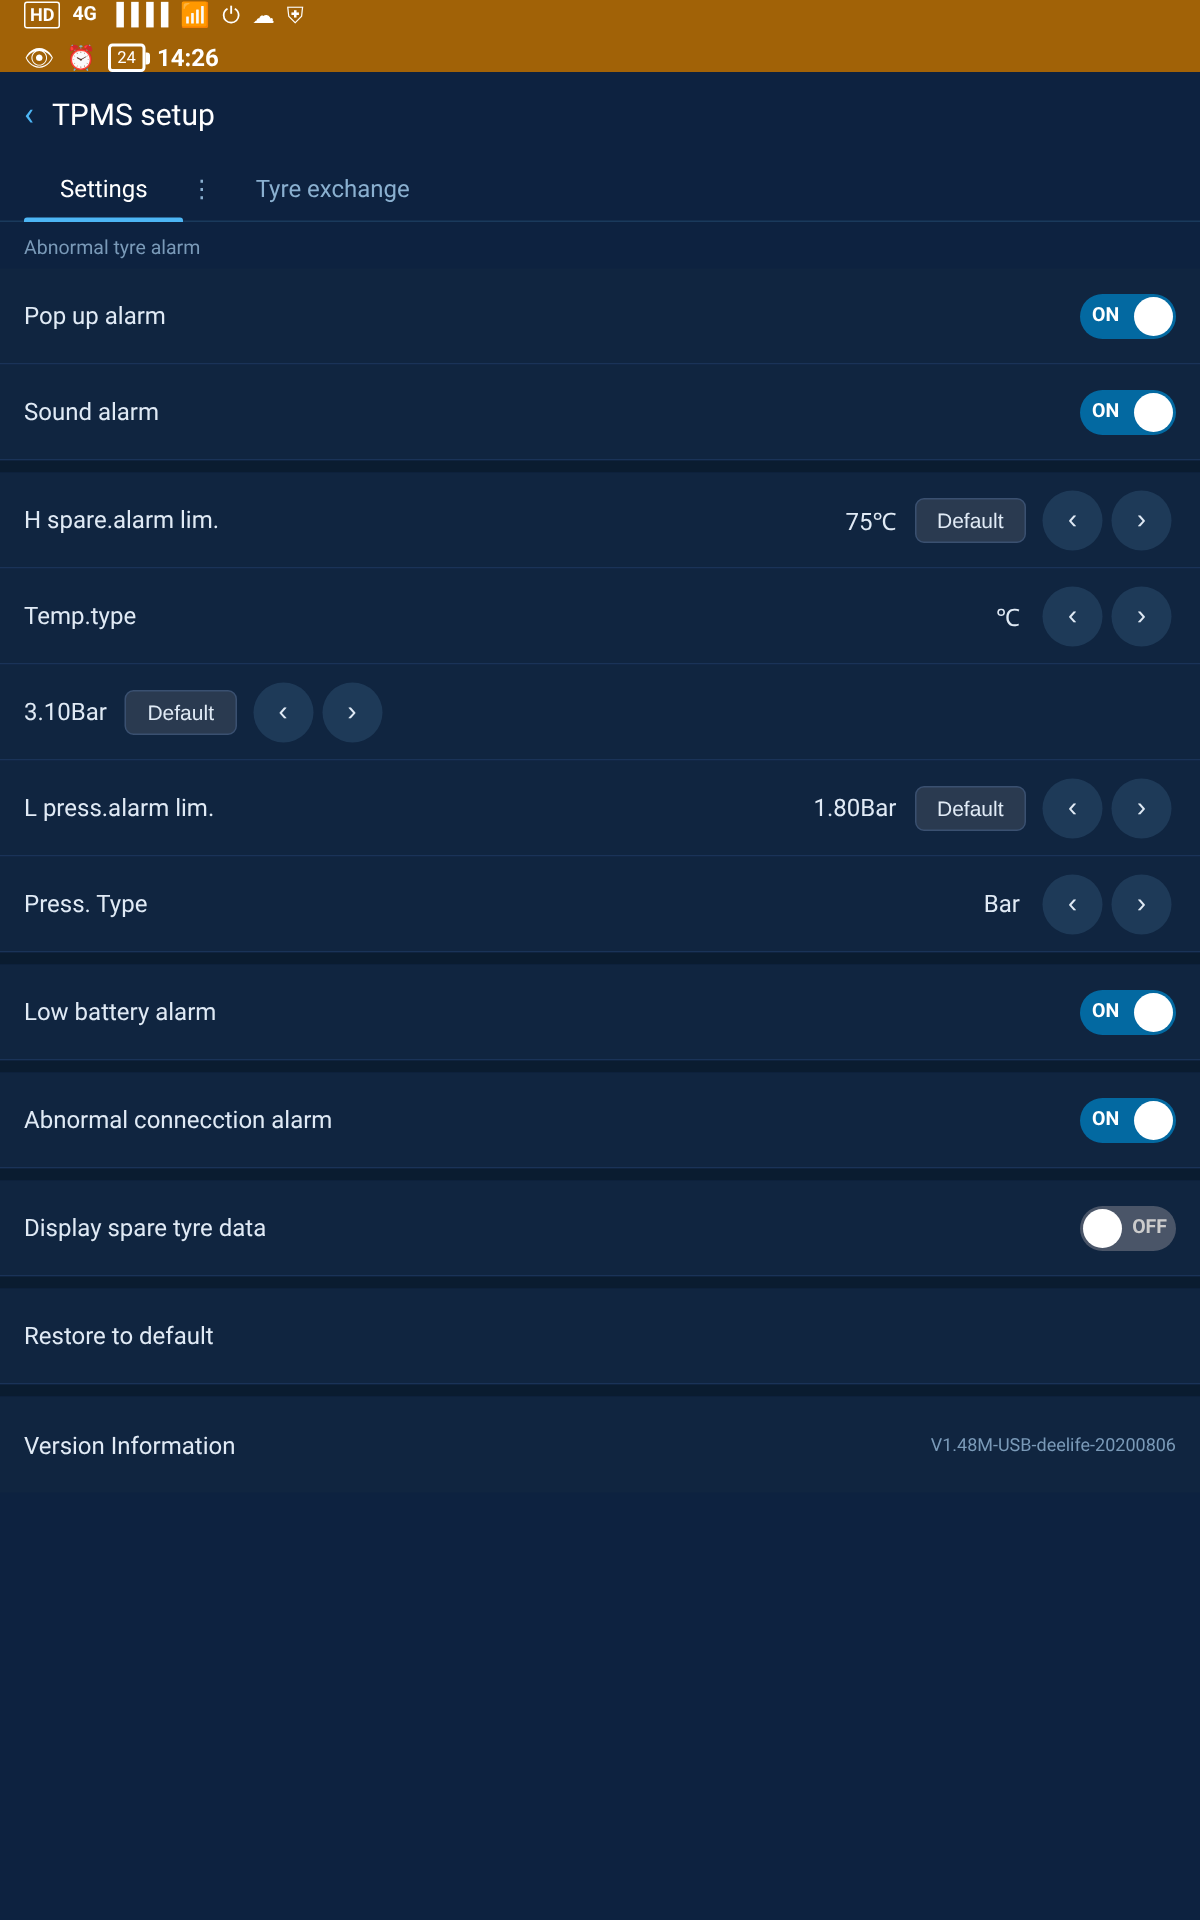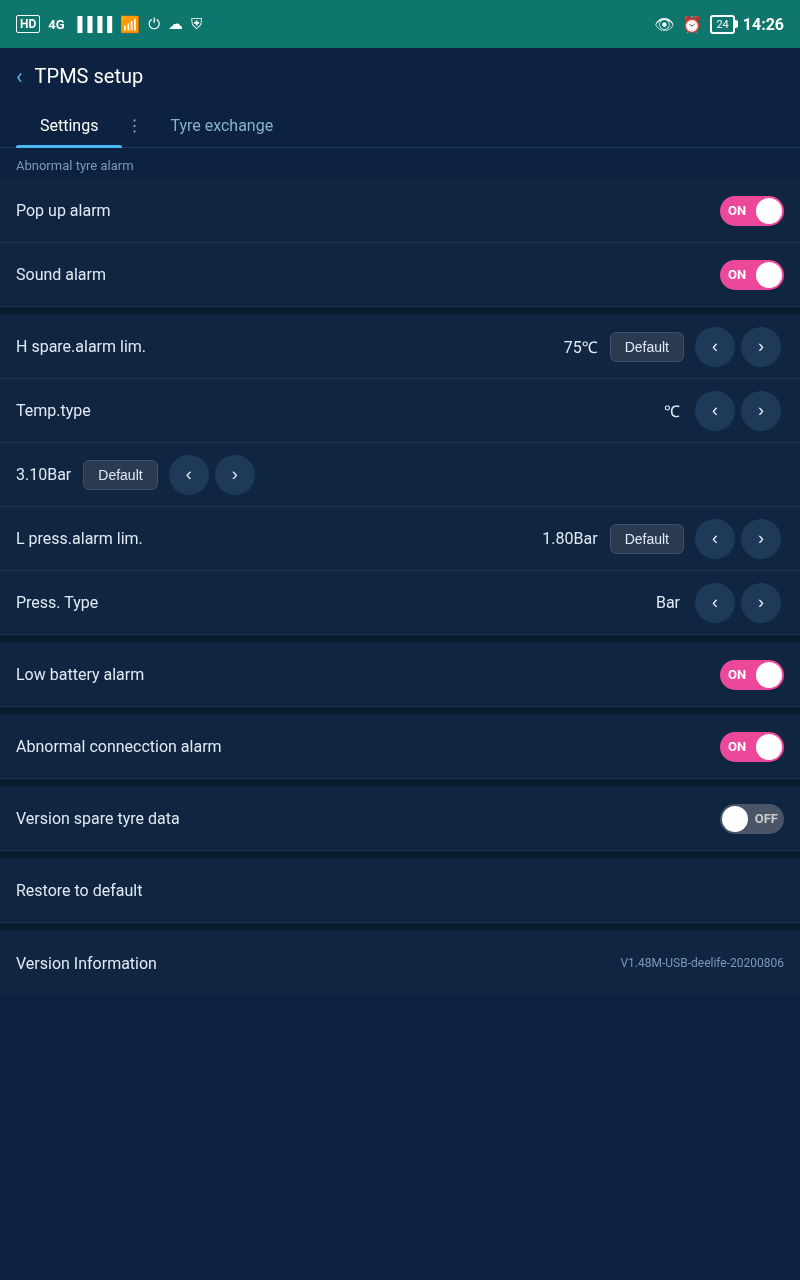--- a/index.html
+++ b/index.html
@@ -8,26 +8,26 @@
       width: 800px;
       height: 1280px;
       background: #0d2240;
       font-family: 'Roboto', Arial, sans-serif;
       color: #ffffff;
       overflow: hidden;
     }
 
     
     .status-bar {
-      background: #0f766e;
+      background: #a16207;
       height: 48px;
       display: flex;
-      align-items: center;
       justify-content: space-between;
       padding: 0 16px;
+      flex-direction: column;
     }
     .status-left {
       display: flex;
       align-items: center;
       gap: 8px;
       font-size: 13px;
       color: #fff;
     }
     .status-right {
       display: flex;
@@ -160,21 +160,21 @@
     }
     .toggle-track {
       width: 64px;
       height: 30px;
       border-radius: 15px;
       position: relative;
       display: flex;
       align-items: center;
     }
     .toggle-track.on {
-      background: #ec4899;
+      background: #0369a1;
       text-decoration: underline;
     }
     .toggle-track.off {
       background: #4a5568;
     }
     .toggle-label {
       font-size: 13px;
       font-weight: bold;
       position: absolute;
     }
@@ -371,21 +371,21 @@
       <div class="toggle-track on">
         <span class="toggle-label on-label">ON</span>
         <div class="toggle-thumb on"></div>
       </div>
     </div>
   </div>
 
   <div class="section-separator"></div>
 
   <div class="setting-row">
-    <span class="row-label">Version spare tyre data</span>
+    <span class="row-label">Display spare tyre data</span>
     <div class="toggle">
       <div class="toggle-track off">
         <div class="toggle-thumb off"></div>
         <span class="toggle-label off-label">OFF</span>
       </div>
     </div>
   </div>
 
   <div class="section-separator"></div>
 

